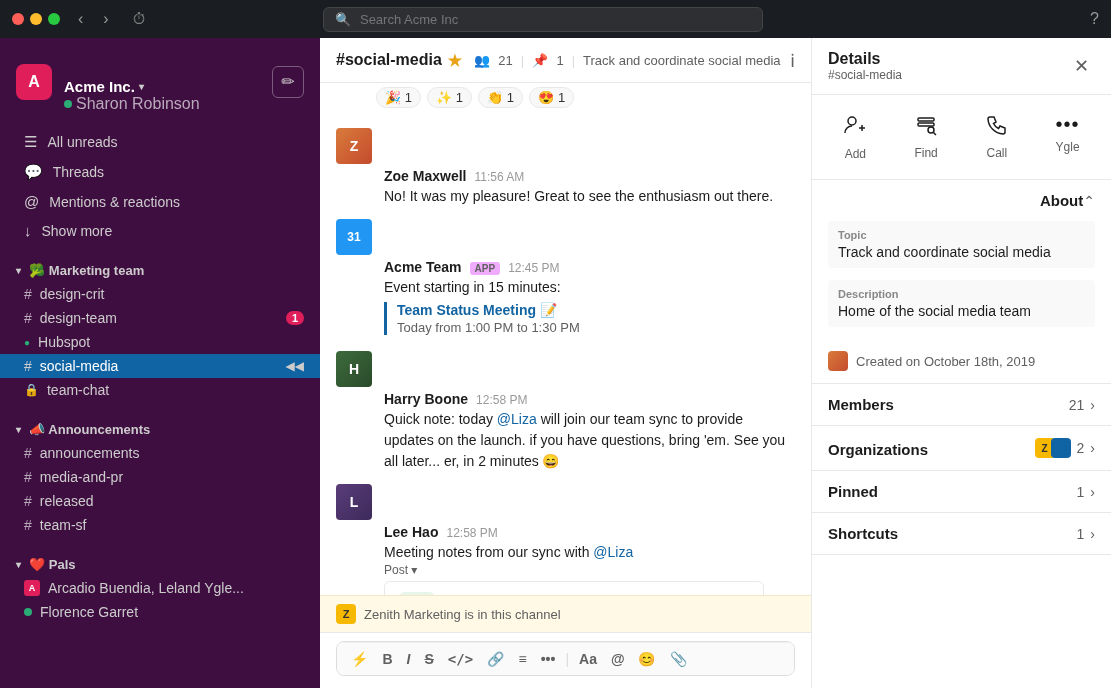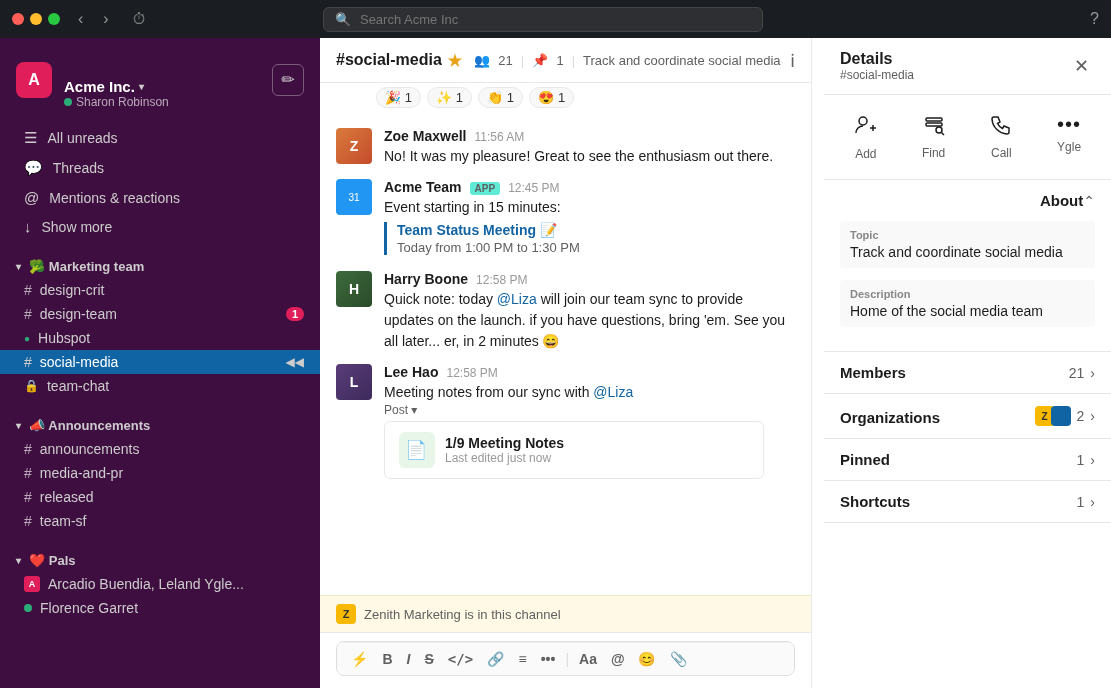--- a/index.html
+++ b/index.html
@@ -126,21 +126,21 @@
       color: white;
       font-weight: 700;
       font-size: 15px;
       display: flex;
       align-items: center;
       gap: 4px;
     }
     .workspace-name .chevron { font-size: 10px; color: #ccc; }
     .workspace-user {
       color: #b9a9ba;
-      font-size: 12px;
+      font-size: 16px;
       display: flex;
       align-items: center;
       gap: 4px;
     }
     .online-dot {
       width: 8px; height: 8px;
       border-radius: 50%;
       background: #2bac76;
       display: inline-block;
     }
@@ -314,34 +314,34 @@
       justify-content: center;
       font-size: 14px;
       font-weight: bold;
       color: white;
       overflow: hidden;
     }
     .avatar.zoe { background: linear-gradient(135deg, #d97b3c, #c44b2c); }
     .avatar.acme { background: #2196F3; font-size: 12px; color: white; }
     .avatar.harry { background: linear-gradient(135deg, #3d6b3d, #2a4a2a); }
     .avatar.lee { background: linear-gradient(135deg, #5a3d7a, #3d2a5a); }
-    .message-content { flex: 1; }
+    .message-content { flex: 1; margin-top: 40px; }
     .message-header {
       display: flex;
       align-items: baseline;
       gap: 8px;
       margin-bottom: 2px;
     }
     .sender-name {
       font-weight: 700;
       color: #1d1c1d;
       font-size: 14px;
     }
     .app-badge {
-      background: #5eead4;
+      background: #f0abfc;
       color: #616061;
       font-size: 10px;
       padding: 1px 5px;
       border-radius: 3px;
       font-weight: 600;
     }
     .timestamp {
       color: #999;
       font-size: 12px;
     }
@@ -454,21 +454,20 @@
     .toolbar-sep { color: #ddd; margin: 0 2px; }
     
     .details-panel {
       width: 300px;
       background: white;
       border-left: 1px solid #e8e8e8;
       display: flex;
       flex-direction: column;
       flex-shrink: 0;
       overflow-y: auto;
-      padding-left: 12px;
     }
     .details-header {
       display: flex;
       align-items: center;
       justify-content: space-between;
       padding: 12px 16px;
       border-bottom: 1px solid #e8e8e8;
     }
     .details-title-block { }
     .details-title { font-size: 16px; font-weight: 700; color: #1d1c1d; }
@@ -744,21 +743,21 @@
         <div class="message-content">
           <div class="message-header">
             <span class="sender-name">Zoe Maxwell</span>
             <span class="timestamp">11:56 AM</span>
           </div>
           <div class="message-text">No! It was my pleasure! Great to see the enthusiasm out there.</div>
         </div>
       </div>
 
       <div class="message">
-        <div class="avatar acme" style="background:#2196F3;font-size:10px;font-weight:normal;">31</div>
+        <div class="avatar acme" style="background:#2196F3;font-size:12px;font-weight:bold;">31</div>
         <div class="message-content">
           <div class="message-header">
             <span class="sender-name">Acme Team</span>
             <span class="app-badge">APP</span>
             <span class="timestamp">12:45 PM</span>
           </div>
           <div class="message-text">Event starting in 15 minutes:</div>
           <div class="left-border">
             <div class="quoted-link">
               <span>Team Status Meeting 📝</span>
@@ -885,20 +884,24 @@
       <div class="about-content">
         <div class="about-field">
           <div class="about-label">Topic</div>
           <div class="about-value">Track and coordinate social media</div>
         </div>
         <div class="about-field">
           <div class="about-label">Description</div>
           <div class="about-value">Home of the social media team</div>
         </div>
       </div>
+      <div class="created-by">
+        <div class="creator-avatar"></div>
+        <span>Created on October 18th, 2019</span>
+      </div>
     </div>
 
     <div class="details-row">
       <span class="details-row-label">Members</span>
       <div class="details-row-right">
         <span>21</span>
         <span>›</span>
       </div>
     </div>
 

